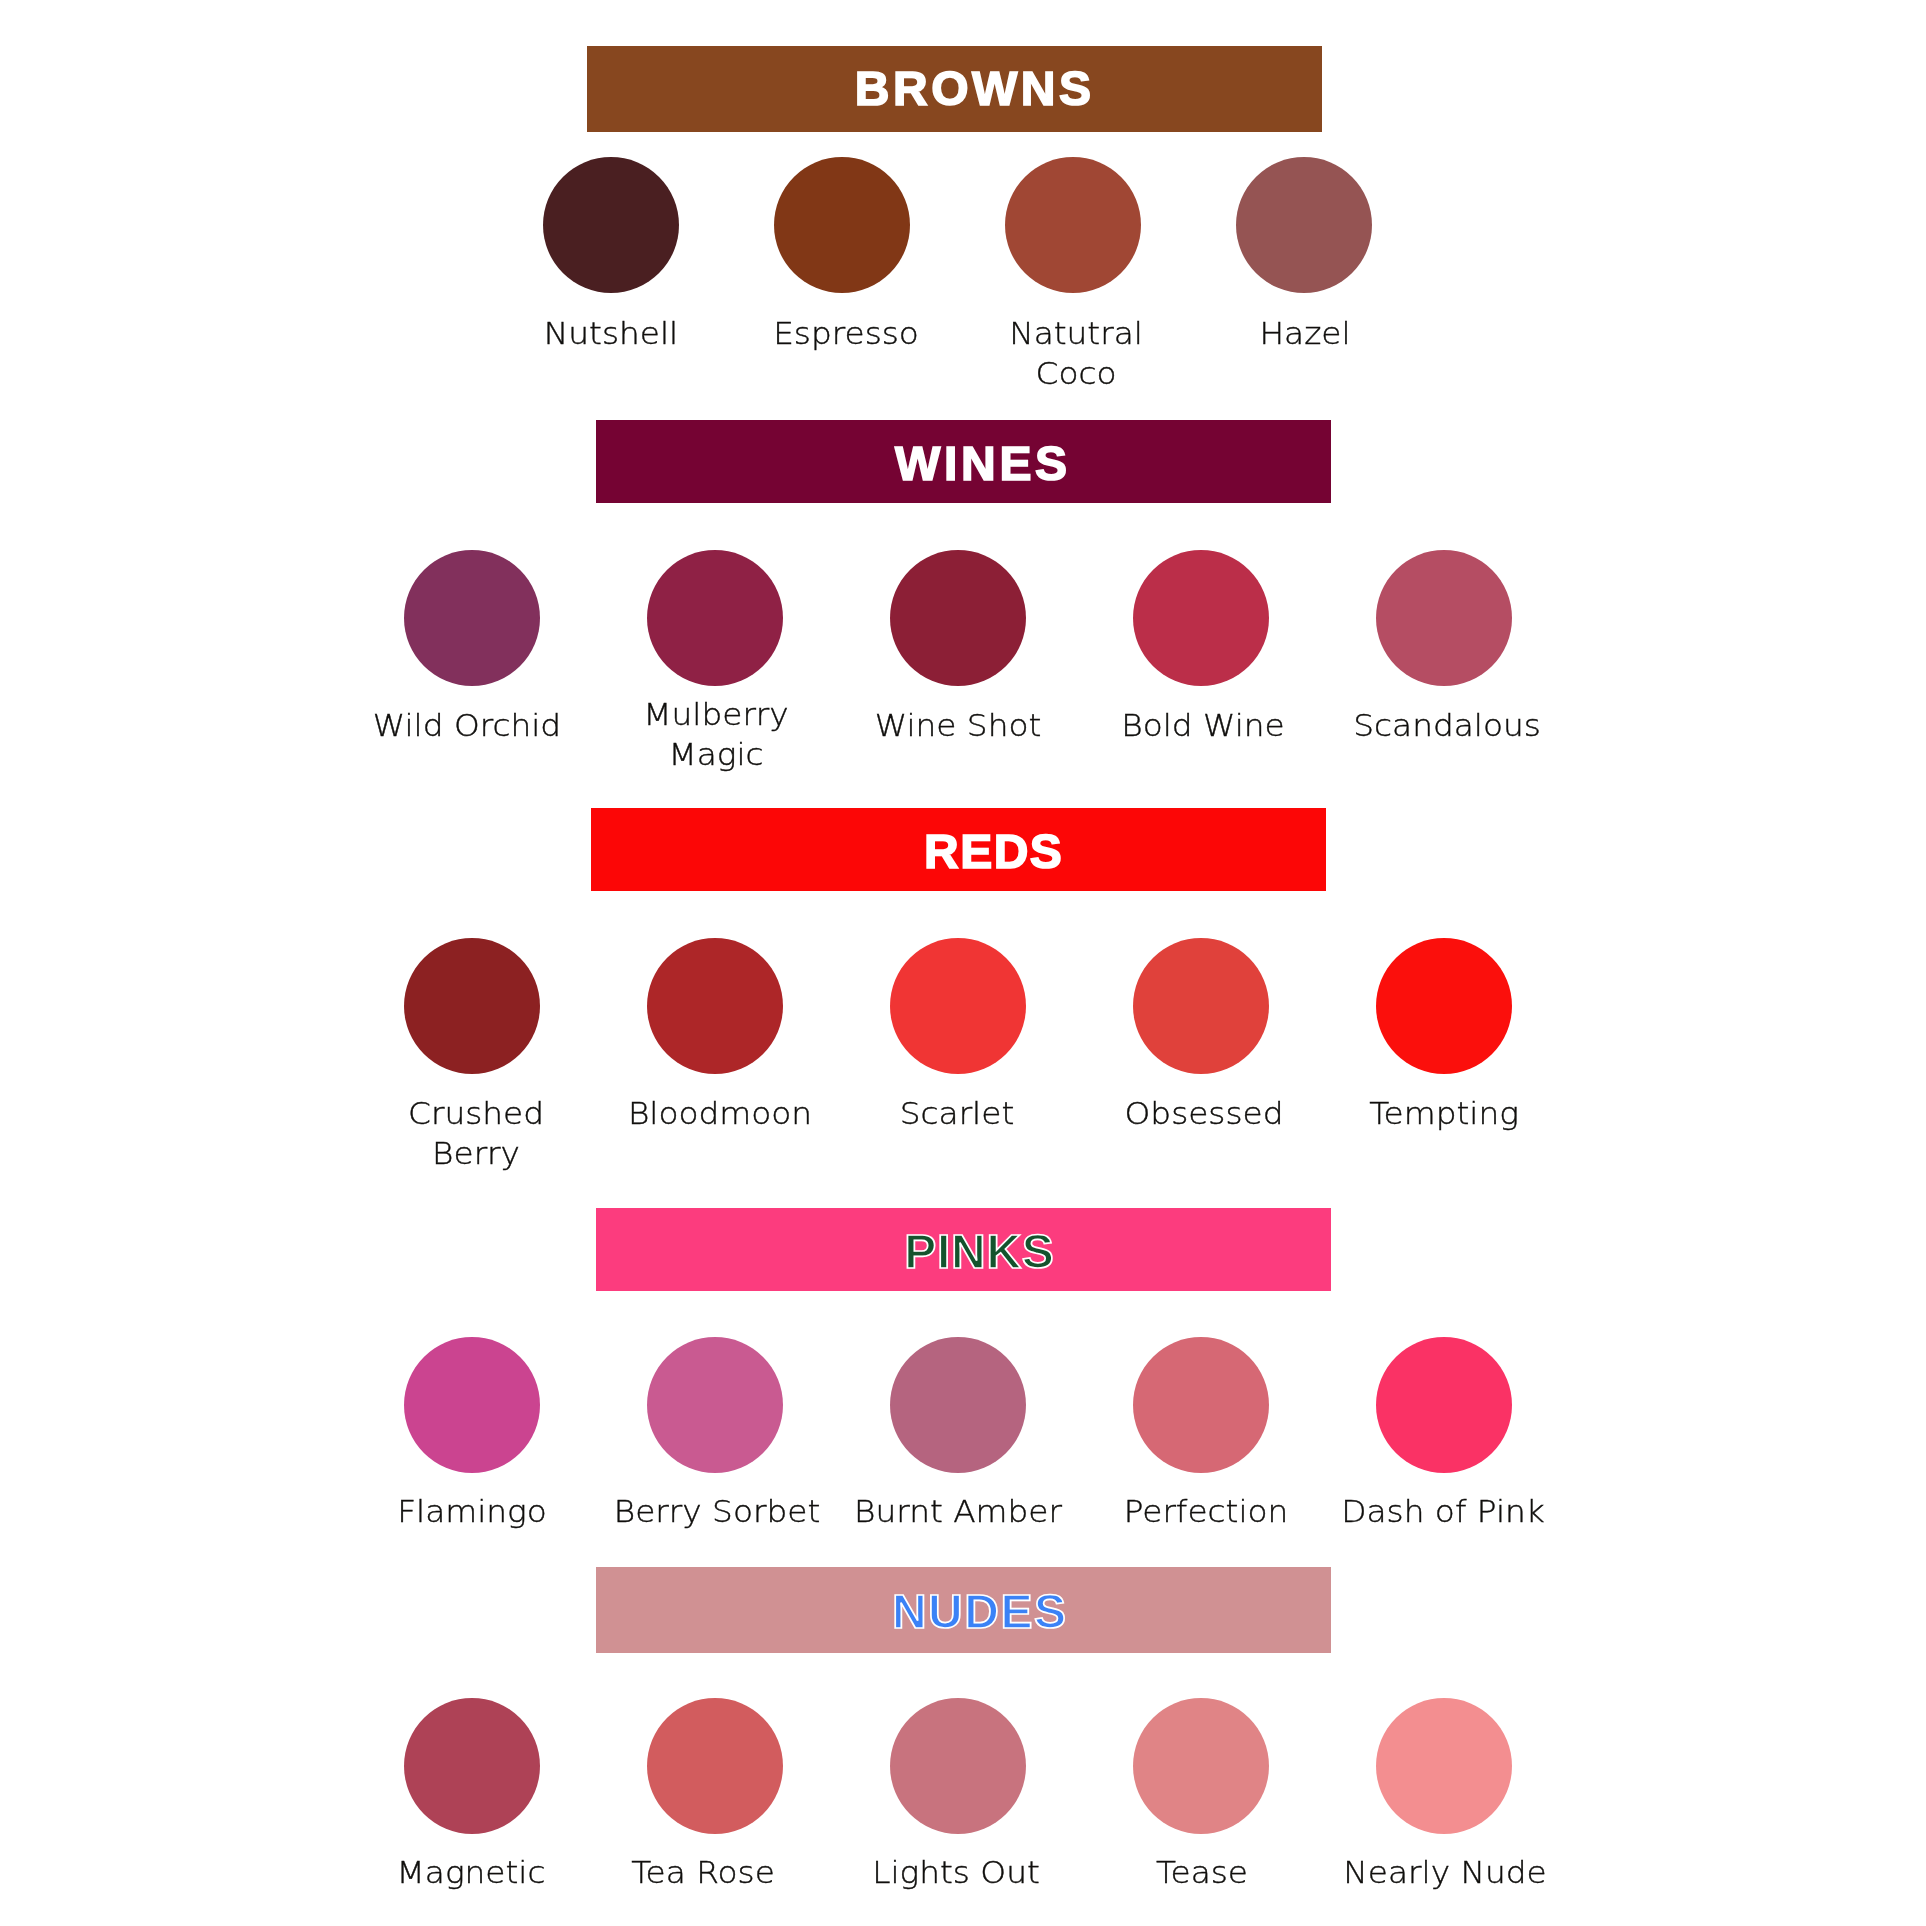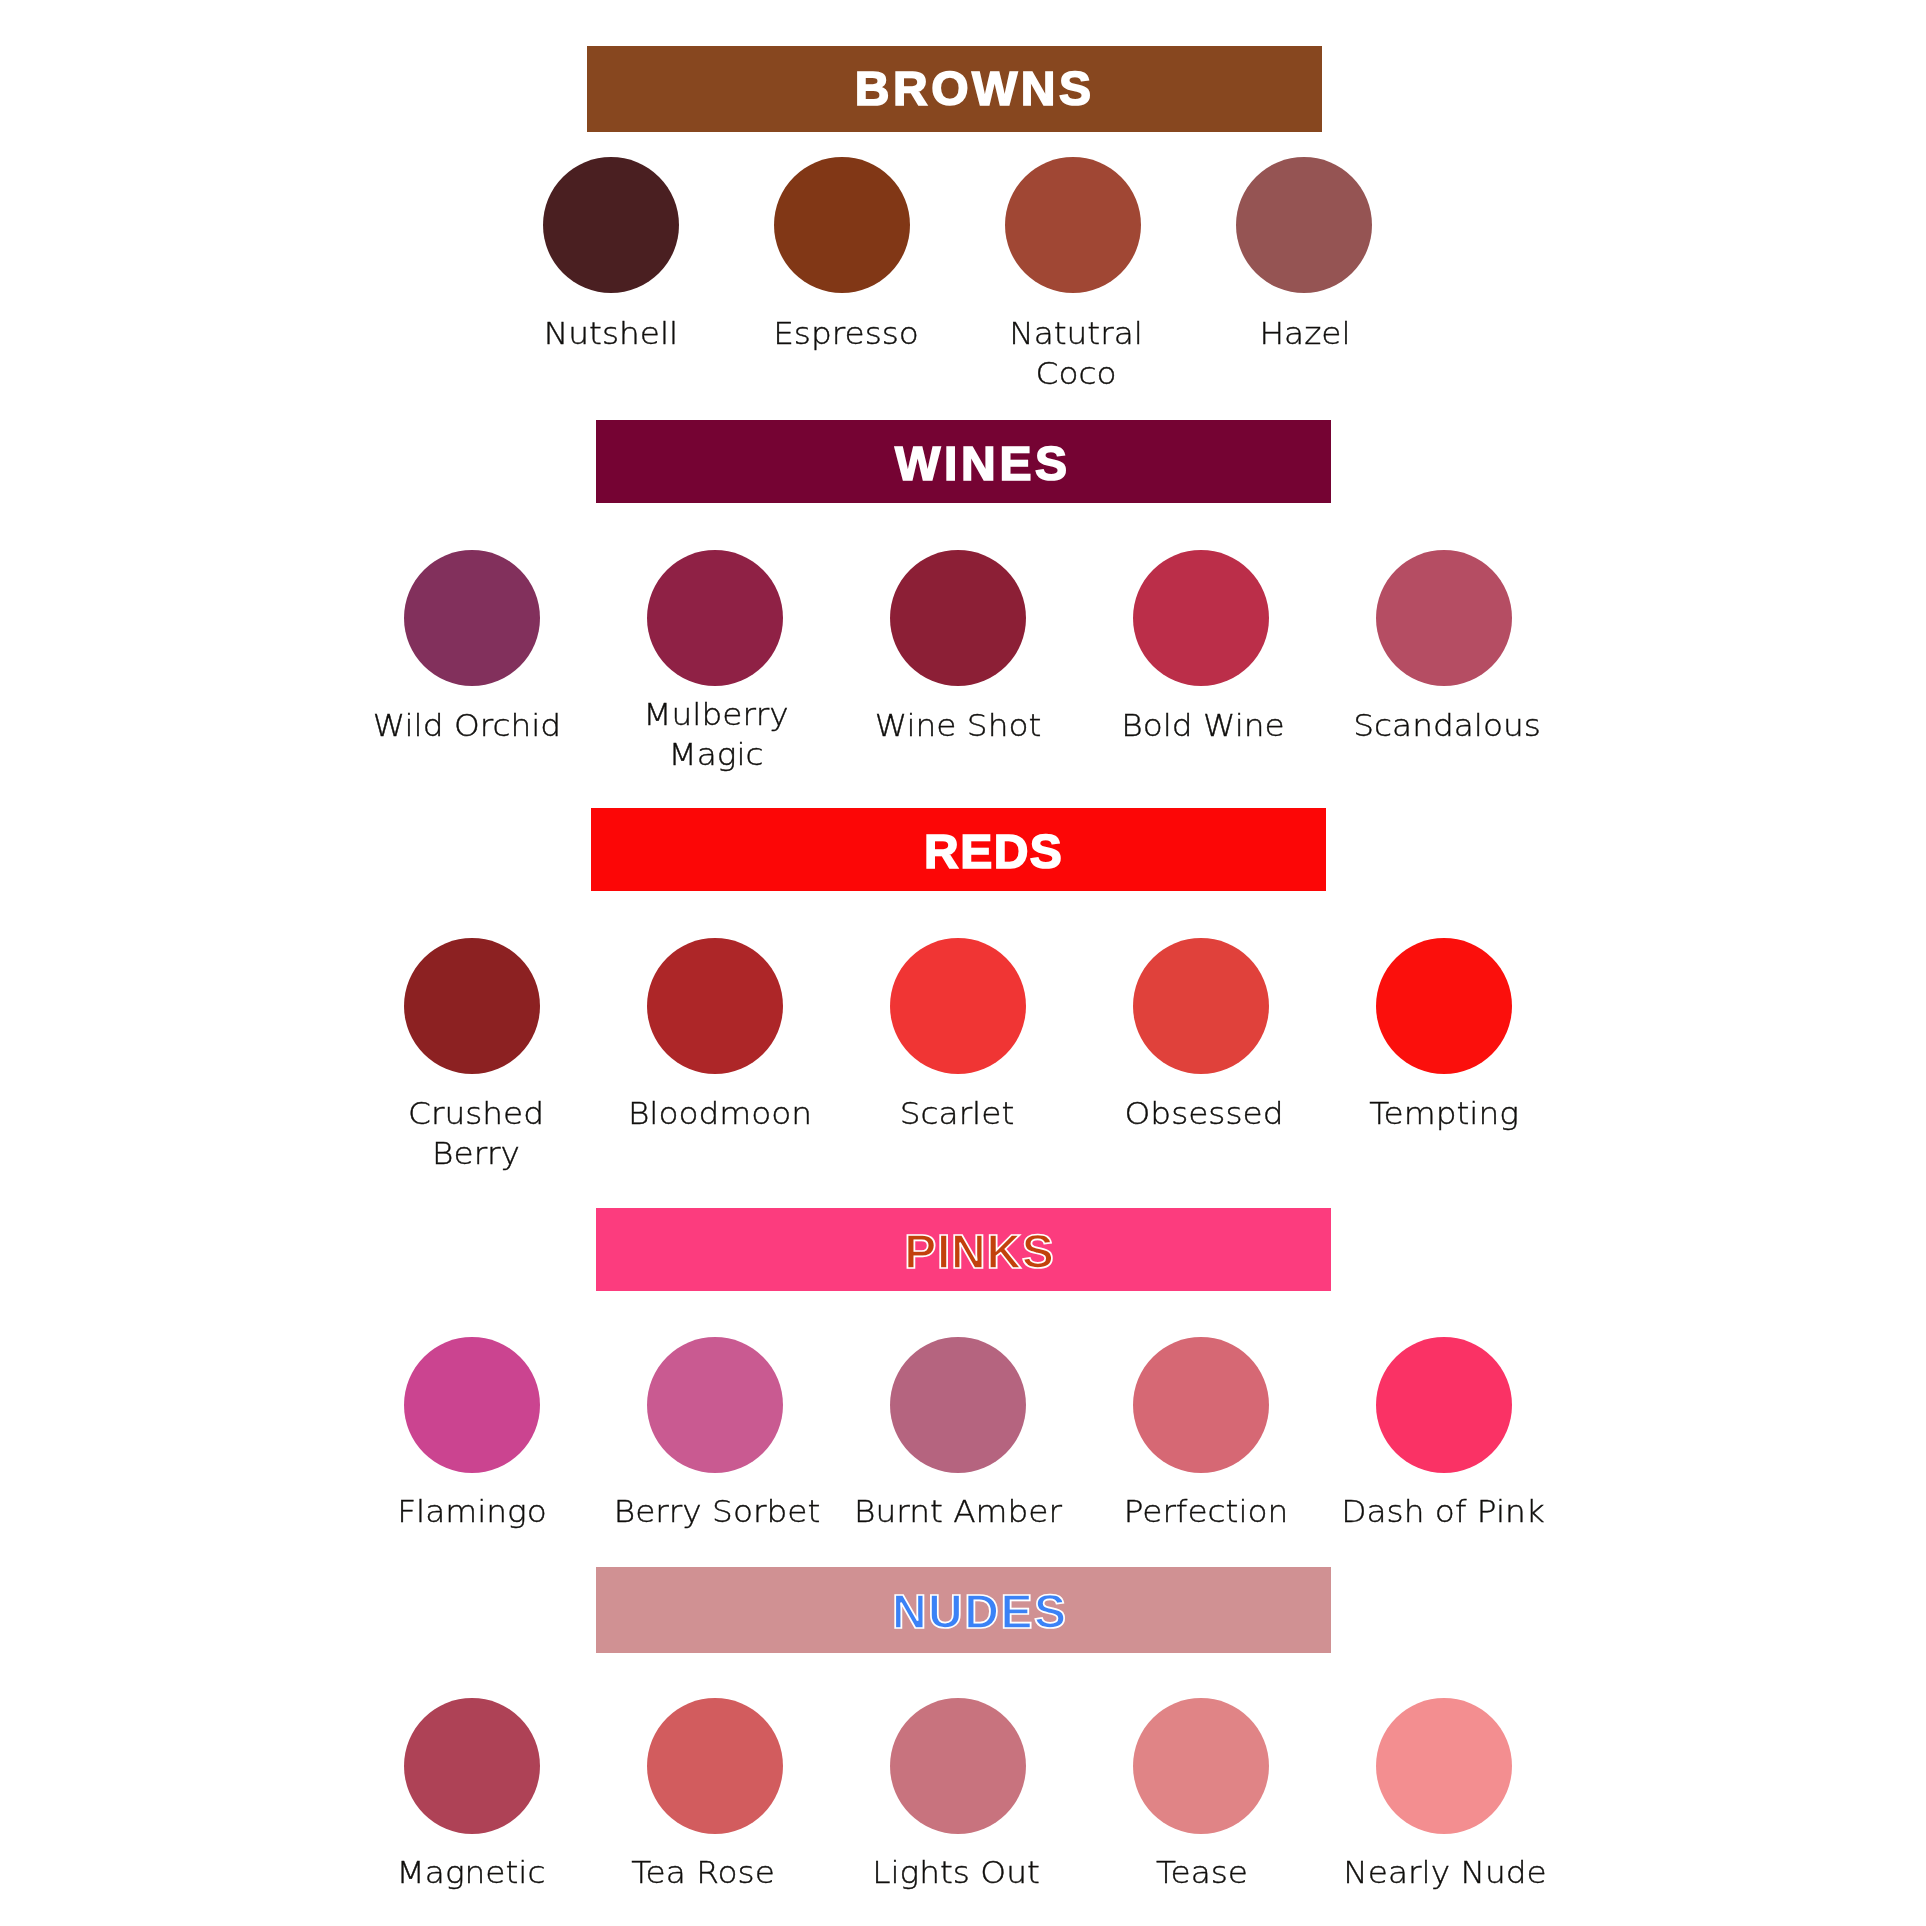--- a/index.html
+++ b/index.html
@@ -76,21 +76,21 @@
     <div class="shade-name" style="left:720px;top:1093px;transform:translateX(-50%) scaleX(1.057);">Bloodmoon</div>
     <div class="swatch-dot" style="left:890px;top:938px;width:136px;height:136px;background:#F03534;"></div>
     <div class="shade-name" style="left:957px;top:1093px;transform:translateX(-50%) scaleX(1.057);">Scarlet</div>
     <div class="swatch-dot" style="left:1133px;top:938px;width:136px;height:136px;background:#E0413B;"></div>
     <div class="shade-name" style="left:1204px;top:1093px;transform:translateX(-50%) scaleX(1.057);">Obsessed</div>
     <div class="swatch-dot" style="left:1376px;top:938px;width:136px;height:136px;background:#FB0F0C;"></div>
     <div class="shade-name" style="left:1444px;top:1093px;transform:translateX(-50%) scaleX(1.057);">Tempting</div>
   </section>
   <section class="shade-group">
     <div class="banner-bar" style="left:596px;top:1208px;width:735px;height:83px;background:#FC3C7E;"></div>
-    <div class="banner-label" style="left:979px;top:1228px;letter-spacing:0.7px;-webkit-text-stroke:1.7px #ffffff;color:#c2410c;transform:translateX(calc(-50% + 0.4px));">PINKS</div>
+    <div class="banner-label" style="left:979px;top:1228px;letter-spacing:0.7px;-webkit-text-stroke:1.7px #ffffff;color:#14532d;transform:translateX(calc(-50% + 0.4px));">PINKS</div>
     <div class="swatch-dot" style="left:404px;top:1337px;width:136px;height:136px;background:#CB4490;"></div>
     <div class="shade-name" style="left:472px;top:1491px;transform:translateX(-50%) scaleX(1.057);">Flamingo</div>
     <div class="swatch-dot" style="left:647px;top:1337px;width:136px;height:136px;background:#C95A91;"></div>
     <div class="shade-name" style="left:717px;top:1491px;transform:translateX(-50%) scaleX(1.057);">Berry Sorbet</div>
     <div class="swatch-dot" style="left:890px;top:1337px;width:136px;height:136px;background:#B5647F;"></div>
     <div class="shade-name" style="left:958px;top:1491px;transform:translateX(-50%) scaleX(1.057);">Burnt Amber</div>
     <div class="swatch-dot" style="left:1133px;top:1337px;width:136px;height:136px;background:#D66874;"></div>
     <div class="shade-name" style="left:1206px;top:1491px;transform:translateX(-50%) scaleX(1.057);">Perfection</div>
     <div class="swatch-dot" style="left:1376px;top:1337px;width:136px;height:136px;background:#FA3265;"></div>
     <div class="shade-name" style="left:1443px;top:1491px;transform:translateX(-50%) scaleX(1.057);">Dash of Pink</div>

